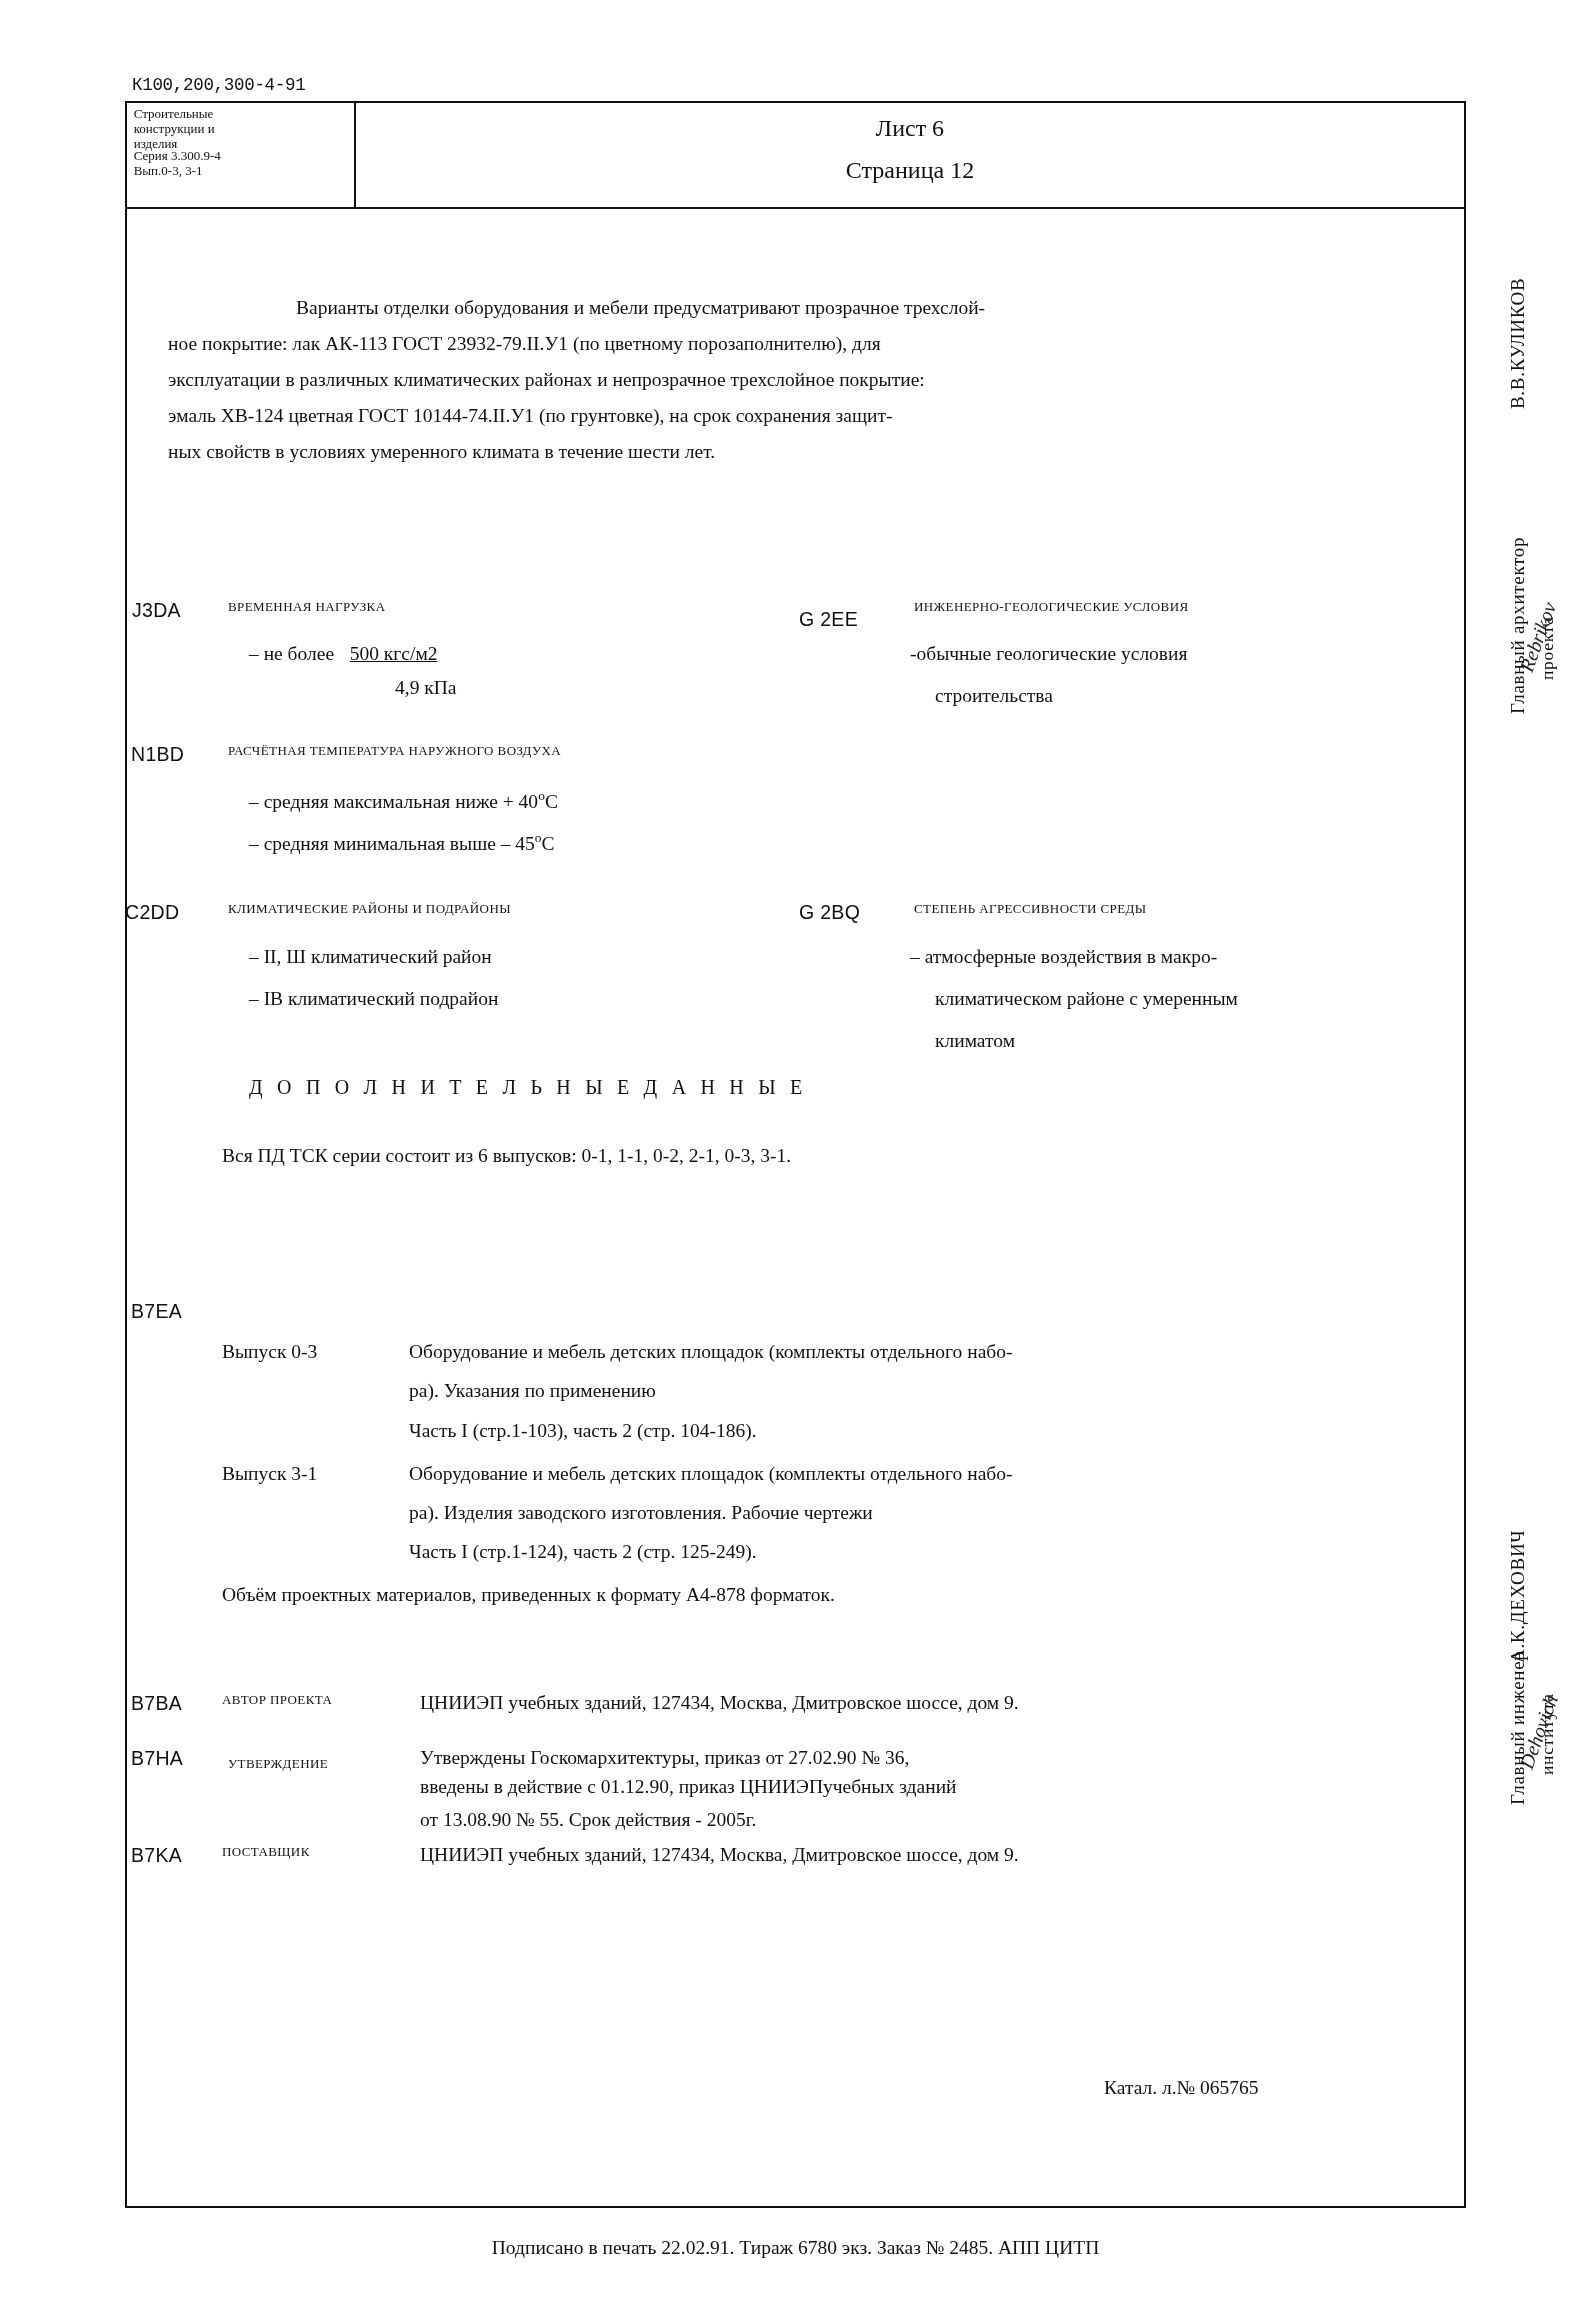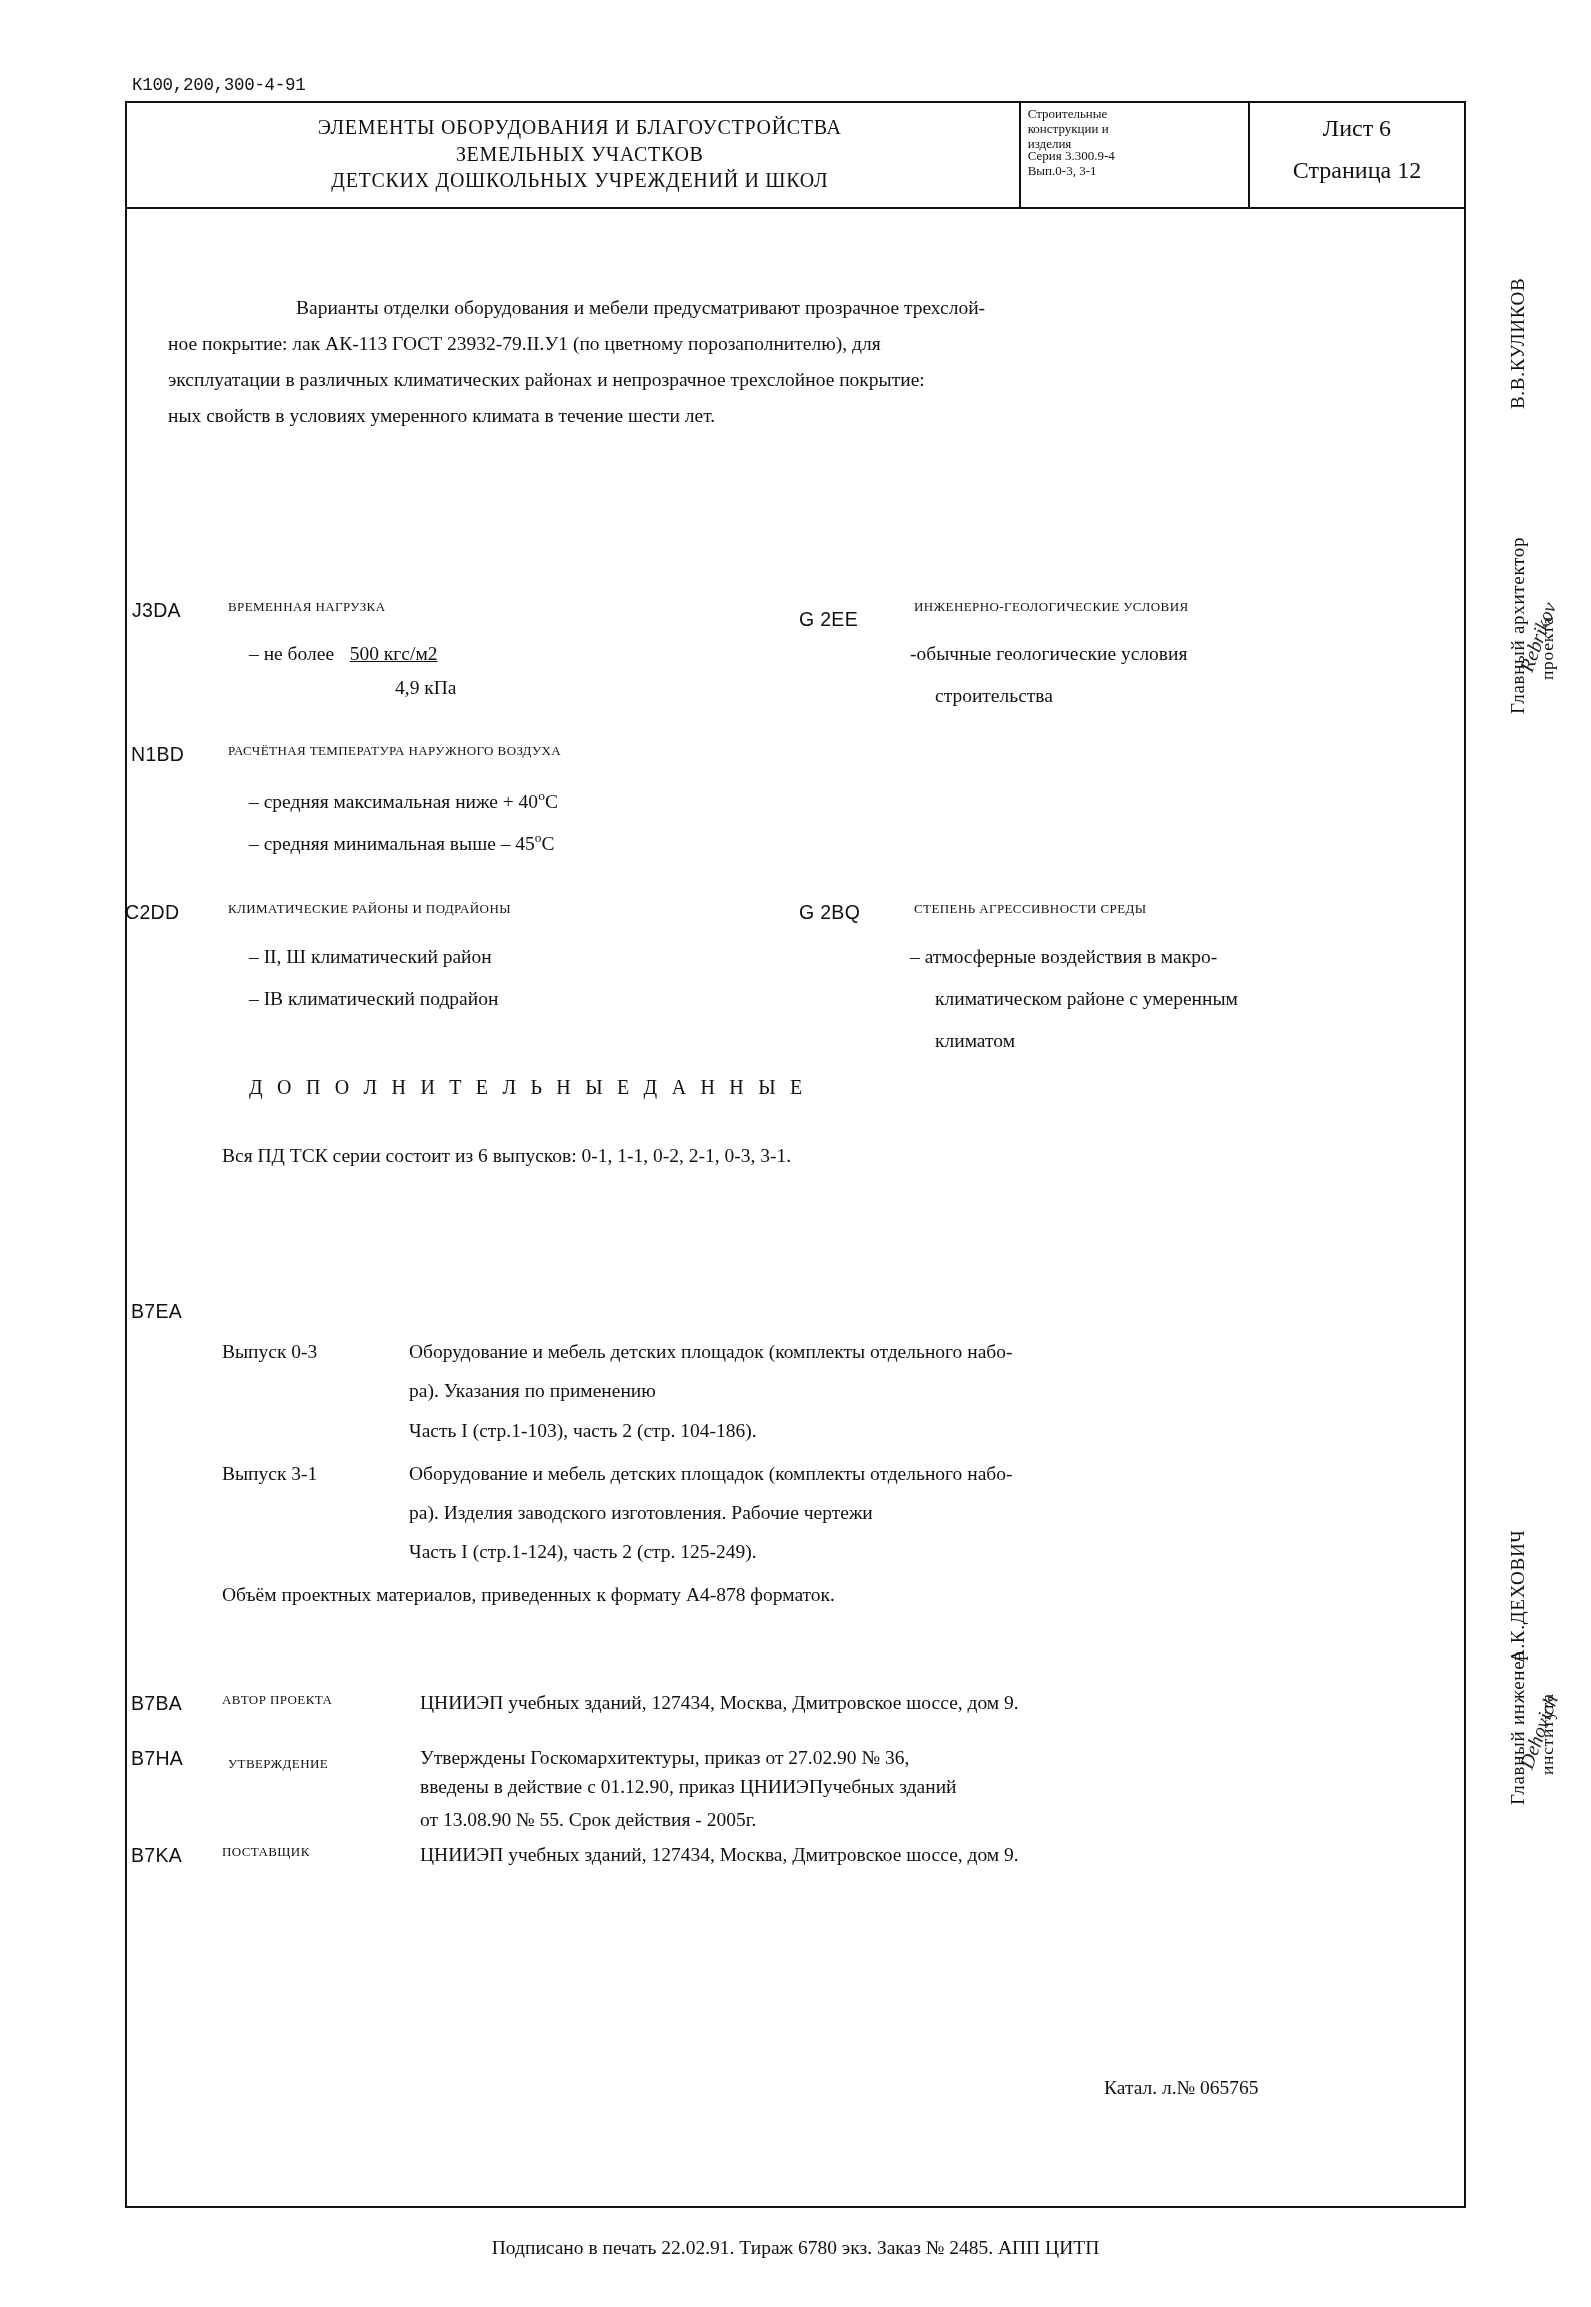--- a/index.html
+++ b/index.html
@@ -189,44 +189,40 @@
   }
 </style>
 </head>
 <body>
 
 <div class="page">
 
   <div class="topcode">К100,200,300-4-91</div>
 
   <div class="header-table">
-    <div class="hcell titlecell">
-      <div class="title-line l1">ЭЛЕМЕНТЫ ОБОРУДОВАНИЯ И БЛАГОУСТРОЙСТВА</div>
-      <div class="title-line l2">ЗЕМЕЛЬНЫХ УЧАСТКОВ</div>
-      <div class="title-line l3">ДЕТСКИХ ДОШКОЛЬНЫХ УЧРЕЖДЕНИЙ  И  ШКОЛ</div>
-    </div>
     <div class="hcell seriescell">
       <div class="series-line">Строительные</div>
       <div class="series-line">конструкции и</div>
       <div class="series-line">изделия</div>
       <div class="series-line overlap">Серия 3.300.9-4</div>
       <div class="series-line">Вып.0-3, 3-1</div>
     </div>
     <div class="hcell sheetcell">
       <div class="sheet-line first">Лист 6</div>
       <div class="sheet-line">Страница 12</div>
     </div>
   </div>
 
   <div class="body-frame"></div>
 
   <div class="intro">
     <p class="indent">Варианты отделки оборудования и мебели предусматривают прозрачное трехслой-</p>
     <p>ное покрытие: лак АК-113 ГОСТ 23932-79.II.У1 (по цветному порозаполнителю), для</p>
     <p>эксплуатации в различных климатических районах и непрозрачное трехслойное покрытие:</p>
+    <p>эмаль ХВ-124 цветная ГОСТ 10144-74.II.У1 (по грунтовке), на срок сохранения защит-</p>
     <p>ных свойств в условиях умеренного климата в течение шести лет.</p>
   </div>
 
   <div class="code" style="left:132px; top:599px;">J3DA</div>
   <div class="lbl" style="left:228px; top:599px;">ВРЕМЕННАЯ НАГРУЗКА</div>
   <div class="val" style="left:249px; top:643px;">
     <span>– не более</span>
     <span class="u" style="margin-left:10.8px;">500 кгс/м2</span>
   </div>
   <div class="val" style="left:395px; top:677px;">4,9 кПа</div>

